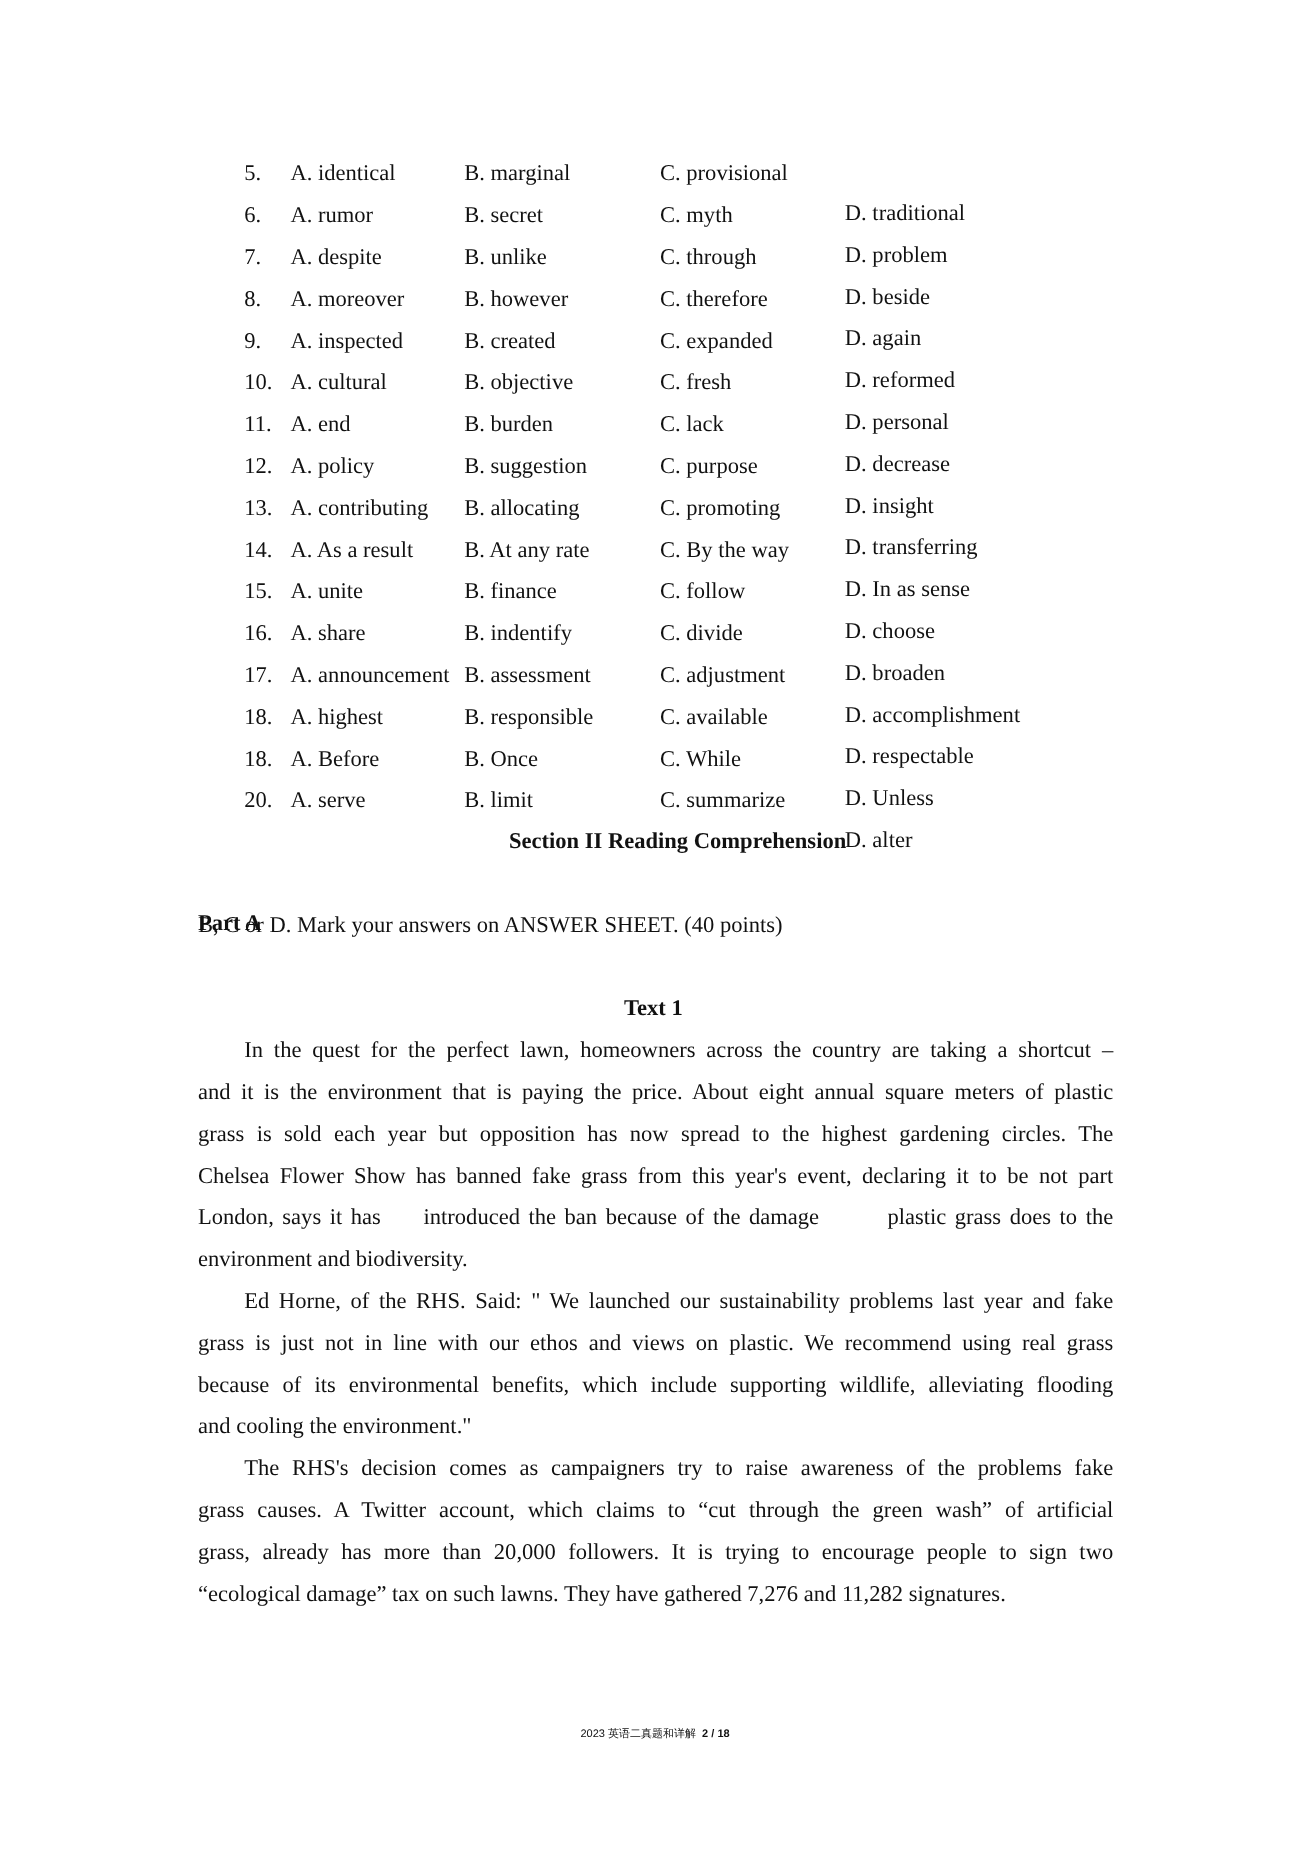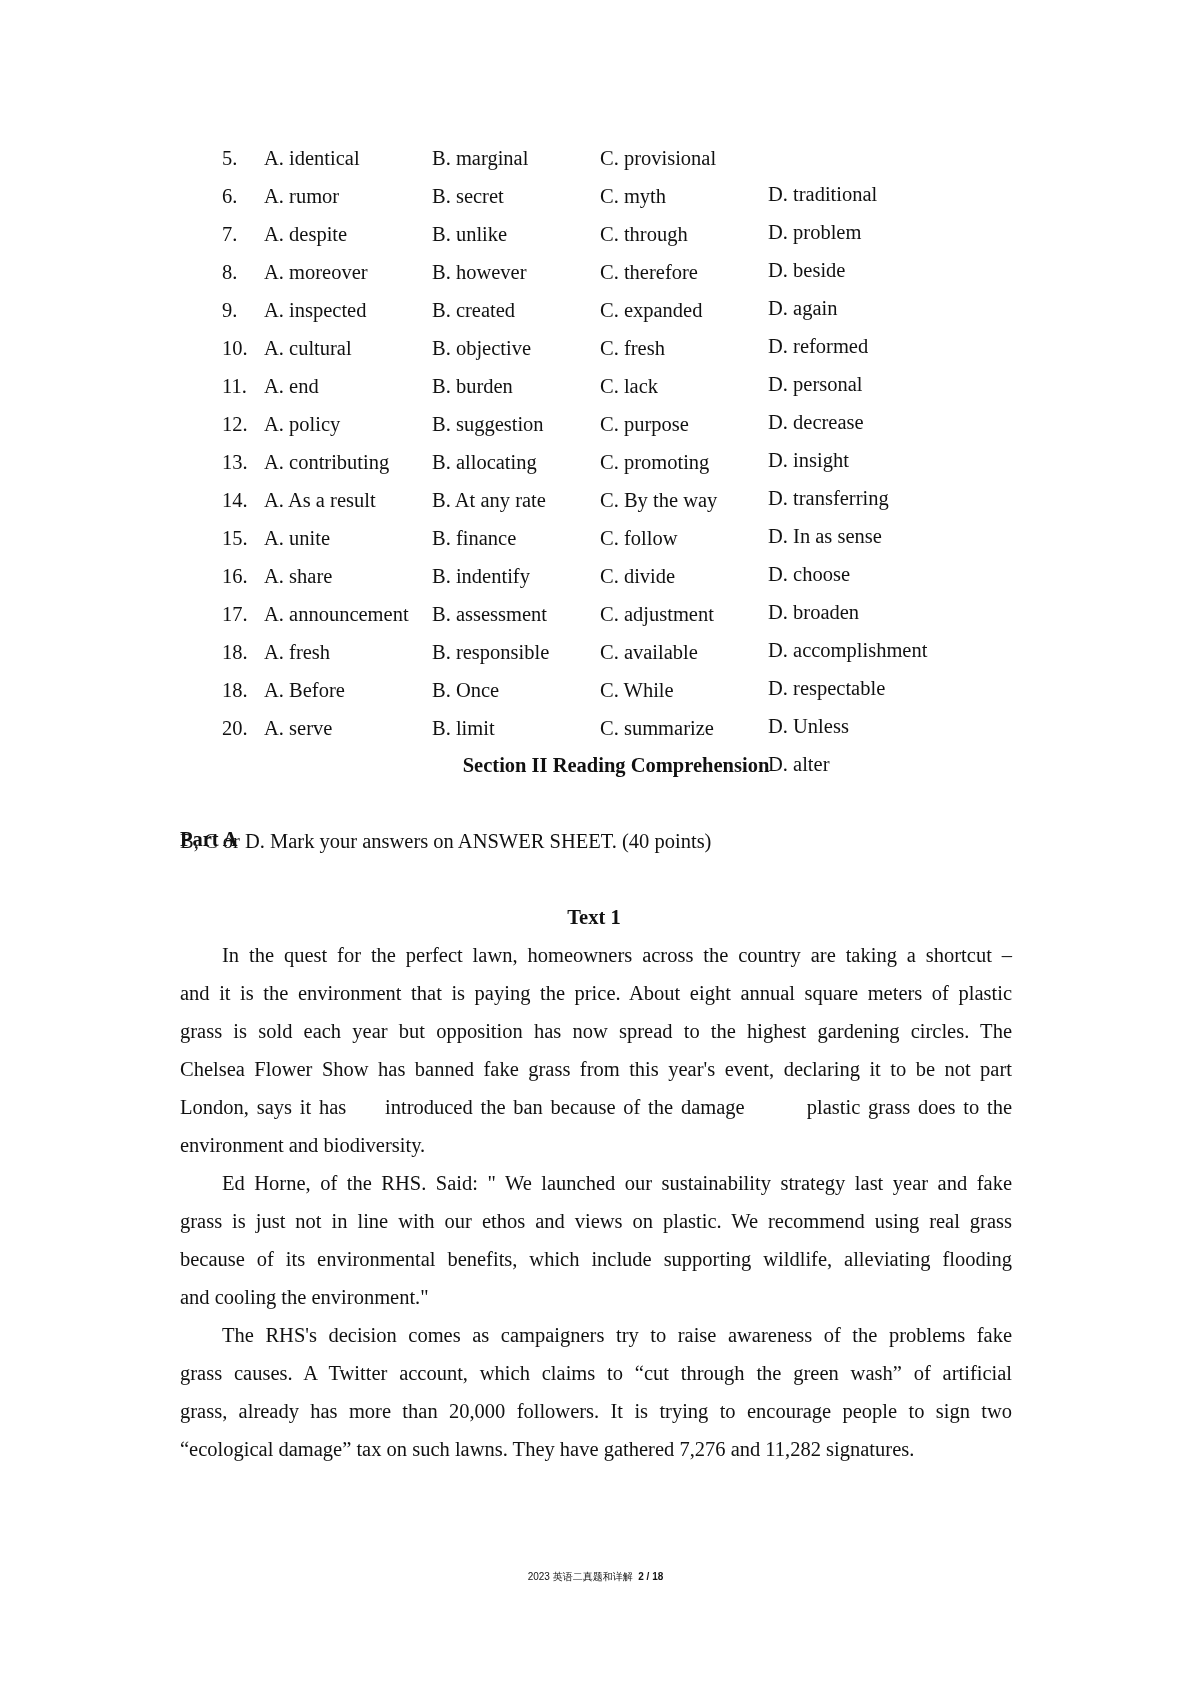--- a/index.html
+++ b/index.html
@@ -32,21 +32,21 @@
       font-size: 20.5px;
       line-height: 38px;
       white-space: nowrap;
     }
     .opt-row span {
       position: absolute;
       top: 0;
     }
     .opt-num { left: 0; }
     .opt-a { left: 42px; }
-    .opt-b { left: 210px; }
+    .opt-b { left: 200px; }
     .opt-c { left: 378px; }
     .opt-d { left: 546px; margin-top: 36px; }
 
     .section-title {
       position: absolute;
       left: 0;
       width: 1232px;
       top: 746px;
       text-align: center;
       font-weight: bold;
@@ -196,21 +196,21 @@
     </div>
     <div class="opt-row">
       <span class="opt-num">17.</span>
       <span class="opt-a">A. announcement</span>
       <span class="opt-b">B. assessment</span>
       <span class="opt-c">C. adjustment</span>
       <span class="opt-d">D. accomplishment</span>
     </div>
     <div class="opt-row">
       <span class="opt-num">18.</span>
-      <span class="opt-a">A. fresh</span>
+      <span class="opt-a">A. highest</span>
       <span class="opt-b">B. responsible</span>
       <span class="opt-c">C. available</span>
       <span class="opt-d">D. respectable</span>
     </div>
     <div class="opt-row">
       <span class="opt-num">18.</span>
       <span class="opt-a">A. Before</span>
       <span class="opt-b">B. Once</span>
       <span class="opt-c">C. While</span>
       <span class="opt-d">D. Unless</span>
@@ -236,21 +236,21 @@
   <div class="body-block" style="top: 936px;">
     <div>
       <div class="line indent">In the quest for the perfect lawn, homeowners across the country are taking a shortcut –</div>
       <div class="line">and it is the environment that is paying the price. About eight annual square meters of plastic</div>
       <div class="line">grass is sold each year but opposition has now spread to the highest gardening circles. The</div>
       <div class="line">Chelsea Flower Show has banned fake grass from this year's event, declaring it to be not part</div>
       <div class="line" style="white-space: pre;">London, says it has     introduced the ban because of the damage        plastic grass does to the</div>
       <div class="line last">environment and biodiversity.</div>
     </div>
     <div>
-      <div class="line indent">Ed Horne, of the RHS. Said: " We launched our sustainability strategy last year and fake</div>
+      <div class="line indent">Ed Horne, of the RHS. Said: " We launched our sustainability problems last year and fake</div>
       <div class="line">grass is just not in line with our ethos and views on plastic. We recommend using real grass</div>
       <div class="line">because of its environmental benefits, which include supporting wildlife, alleviating flooding</div>
       <div class="line last">and cooling the environment."</div>
     </div>
     <div>
       <div class="line indent">The RHS's decision comes as campaigners try to raise awareness of the problems fake</div>
       <div class="line">grass causes. A Twitter account, which claims to “cut through the green wash” of artificial</div>
       <div class="line">grass, already has more than 20,000 followers. It is trying to encourage people to sign two</div>
       <div class="line last">“ecological damage” tax on such lawns. They have gathered 7,276 and 11,282 signatures.</div>
     </div>

